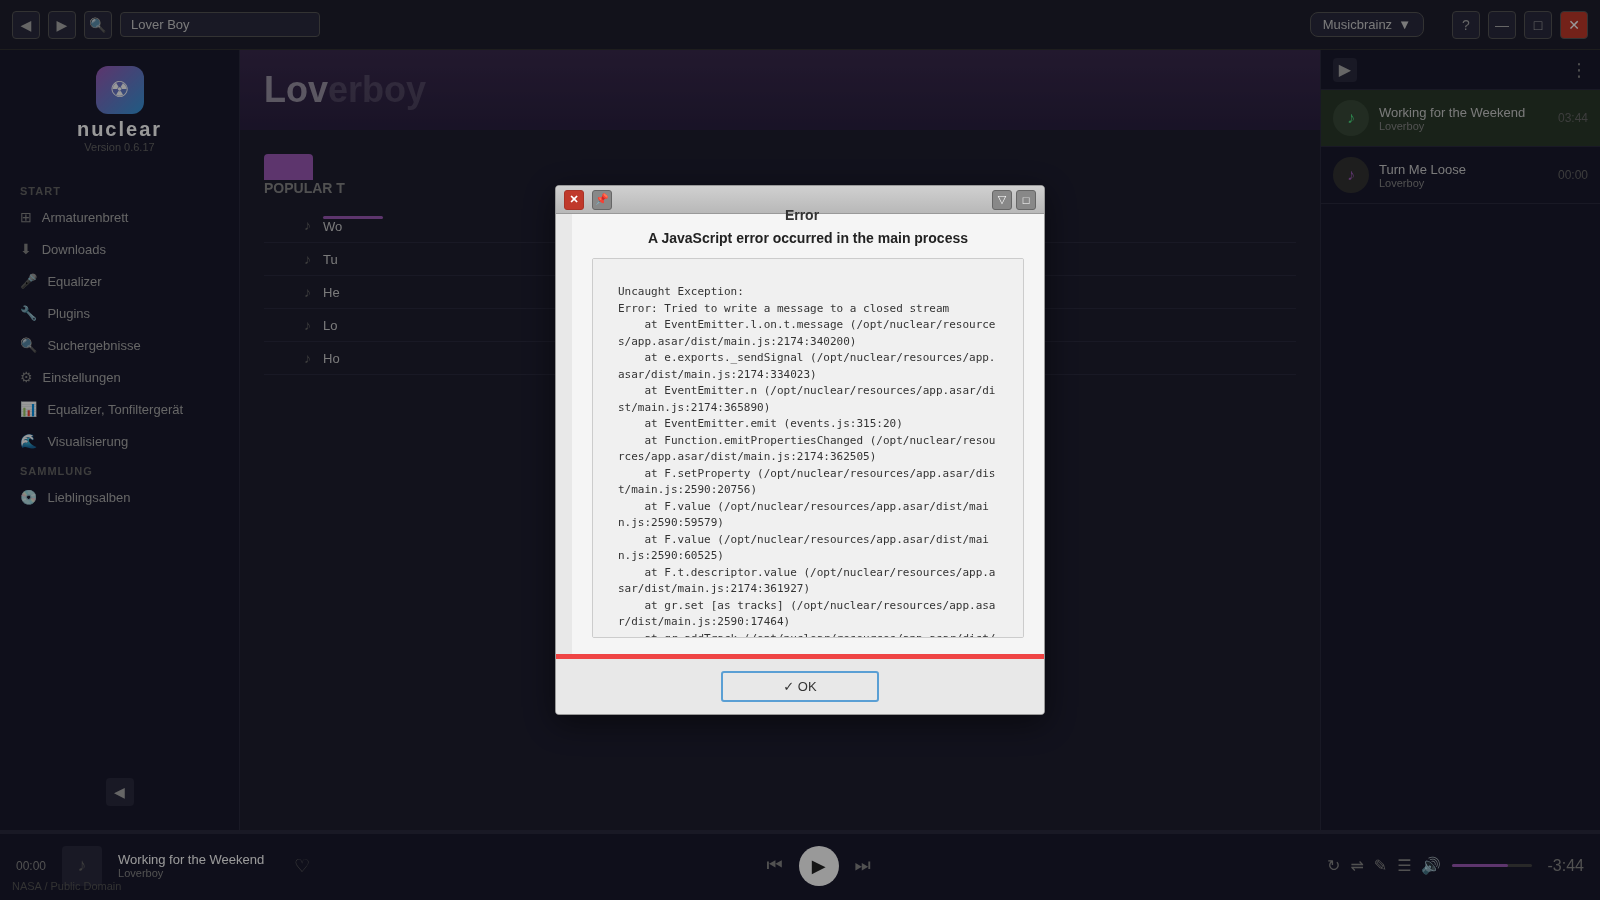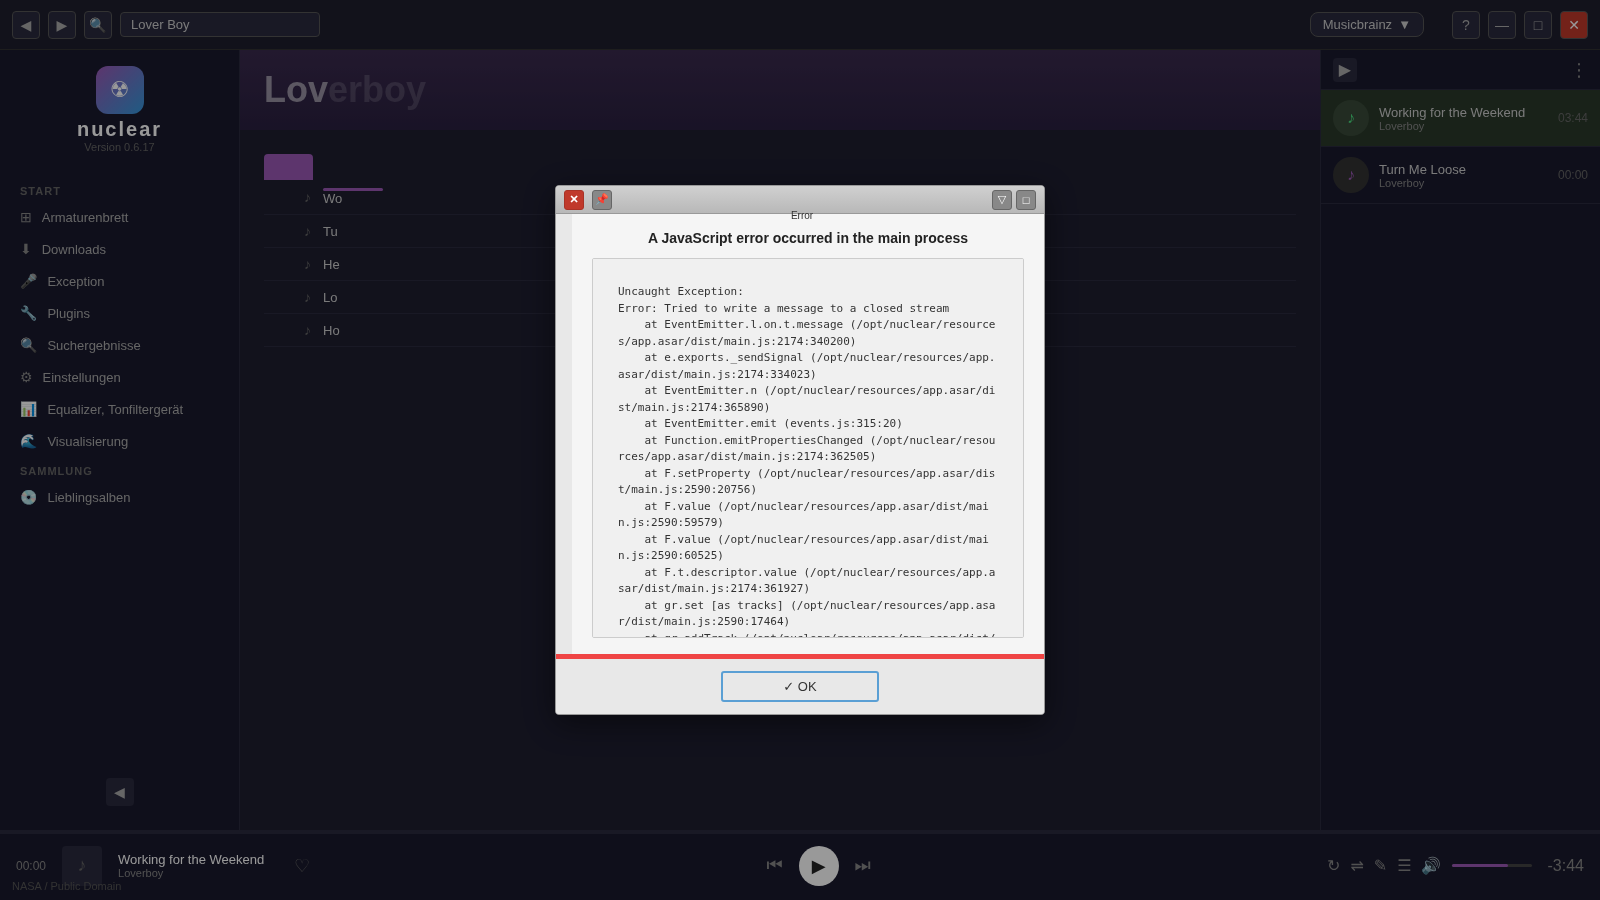--- a/index.html
+++ b/index.html
@@ -323,22 +323,22 @@
       background: linear-gradient(180deg, #d0d0d0 0%, #b8b8b8 100%);
       height: 28px;
       display: flex;
       align-items: center;
       padding: 0 8px;
       border-bottom: 1px solid #999;
     }
     .error-titlebar-title {
       flex: 1;
       text-align: center;
-      font-size: 10px;
-      font-weight: normal;
+      font-size: 14px;
+      font-weight: bold;
       color: #333;
       margin-top: 31px;
     }
     .error-close-btn {
       width: 20px; height: 20px;
       background: #c0392b;
       border: 1px solid #a93226;
       border-radius: 3px;
       display: flex; align-items: center; justify-content: center;
       cursor: pointer;
@@ -494,21 +494,21 @@
     <div class="nav-item">
       <span class="nav-icon">⊞</span>
       <span>Armaturenbrett</span>
     </div>
     <div class="nav-item">
       <span class="nav-icon">⬇</span>
       <span>Downloads</span>
     </div>
     <div class="nav-item">
       <span class="nav-icon">🎤</span>
-      <span>Exception</span>
+      <span>Equalizer</span>
     </div>
     <div class="nav-item">
       <span class="nav-icon">🔧</span>
       <span>Plugins</span>
     </div>
     <div class="nav-item">
       <span class="nav-icon">🔍</span>
       <span>Suchergebnisse</span>
     </div>
     <div class="nav-item">
@@ -536,20 +536,21 @@
   </div>
 
   <div class="content-area">
     <div class="content-header">
       <h1>Lov<span style="opacity:0.3">erboy</span></h1>
     </div>
     <div class="content-inner">
       <div class="tabs-row">
         <button class="tab-btn"> &nbsp;&nbsp;&nbsp;&nbsp;&nbsp; </button>
       </div>
+      <div class="popular-title">POPULAR T</div>
       <div class="track-row">
         <div class="track-num"></div>
         <div class="track-icon">♪</div>
         <div class="track-info">
           <div class="track-bar"></div>
           <div class="track-name">Wo</div>
         </div>
       </div>
       <div class="track-row">
         <div class="track-num"></div>

